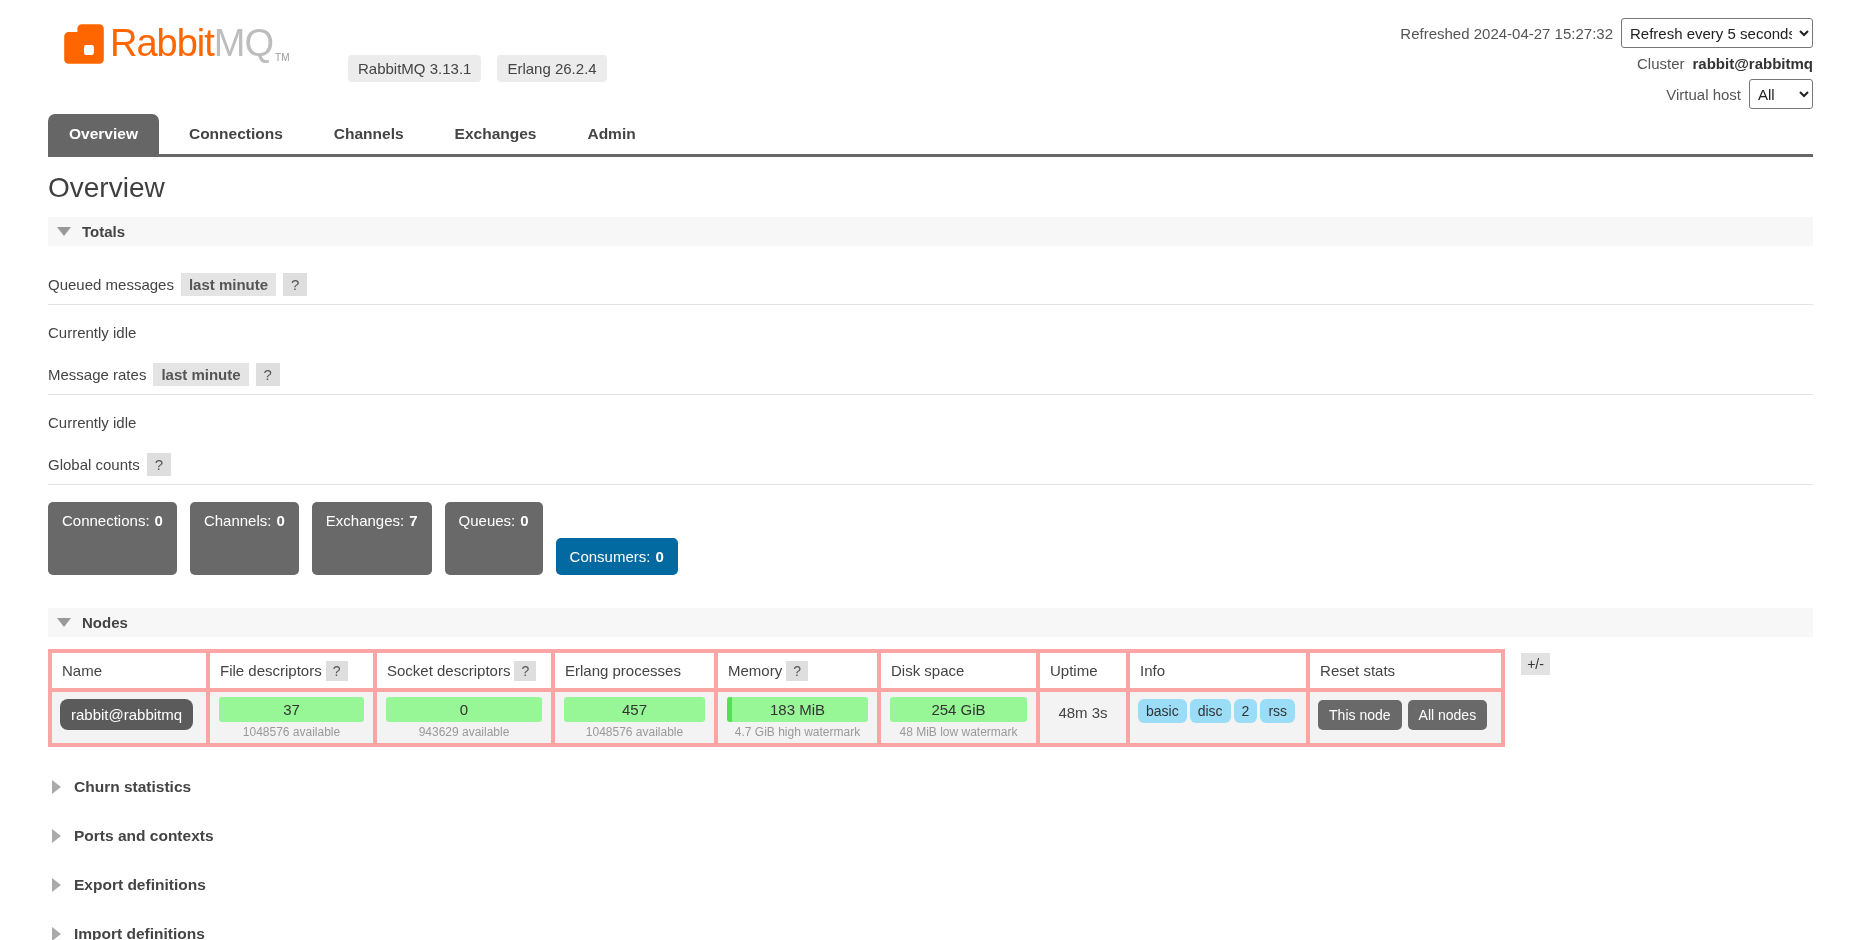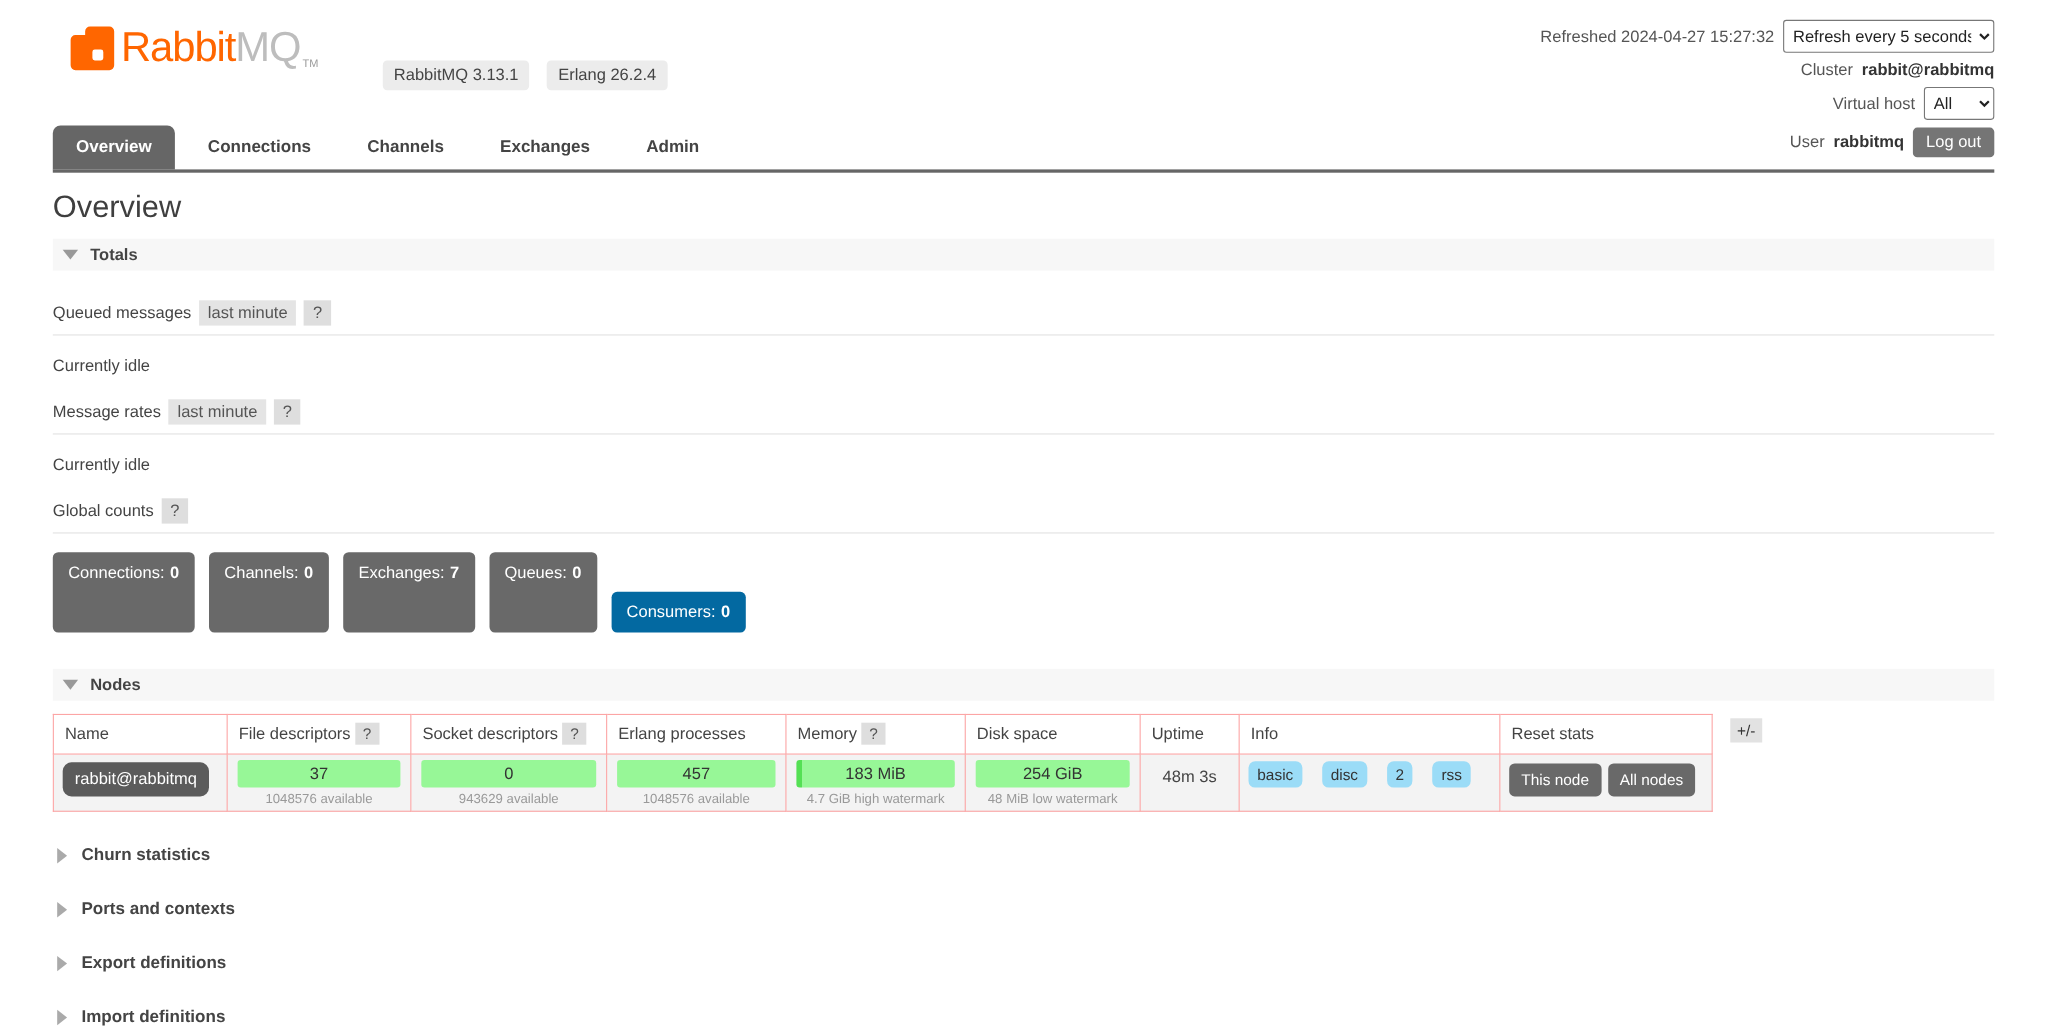--- a/index.html
+++ b/index.html
@@ -36,47 +36,47 @@
 
   
   .section-bar { background:#f7f7f7; padding:6px 9px; font-weight:bold; font-size:15px; color:#444;
     display:flex; align-items:center; gap:11px; cursor:pointer; }
   .tri-down { width:0; height:0; border-left:7px solid transparent; border-right:7px solid transparent; border-top:9px solid #999; }
   .tri-right { width:0; height:0; border-top:7px solid transparent; border-bottom:7px solid transparent; border-left:9px solid #aaa; }
 
   
   .chart-head { margin-top:27px; padding-bottom:8px; border-bottom:1px solid #e2e2e2; font-size:15px;
     display:flex; align-items:center; gap:7px; color:#444; }
-  .chip { background:#e4e4e4; padding:3px 8px; color:#555; cursor:pointer; }
+  .chip { background:#e4e4e4; padding:3px 8px; color:#555; cursor:pointer;font-weight:bold; }
   .help { background:#dedede; padding:3px 8px; color:#555; cursor:pointer; }
   .idle { font-size:15px; margin:19px 0 0; color:#444; }
   .count-row { margin:17px 0 0; display:flex; gap:13px; }
   .count-btn { background:#696969; color:#fff; border-radius:5px; padding:10px 14px; font-size:15px; cursor:pointer; white-space:nowrap; }
   .count-btn b { margin-left:5px; }
   .count-btn.disabled { background:#0369a1; cursor:default;margin-top:36px; }
 
   
   .nodes-bar { margin-top:33px; }
   .nodes-wrap { display:flex; align-items:flex-start; gap:16px; margin-top:12px; }
   table.nodes { border-collapse:collapse; table-layout:fixed; }
-  .nodes th, .nodes td { border:1px solid #fca5a5; }
+  .nodes th, .nodes td { border:4px solid #fca5a5; }
   .nodes th { font-weight:normal; text-align:left; padding:9px 10px; background:#fff; font-size:15px; color:#444; }
   .nodes th .help { font-size:14px; padding:2px 7px; margin-left:4px; }
   .nodes tbody tr { background:#f3f3f3; }
   .col-name{width:158px}.col-fd{width:167px}.col-sd{width:178px}.col-ep{width:163px}
   .col-mem{width:163px}.col-disk{width:159px}.col-up{width:90px}.col-info{width:172px}.col-reset{width:193px}
   .name-td { padding:7px 8px; vertical-align:top; }
   .name-badge { background:#5b5b5b; color:#fff; border-radius:8px; padding:7px 11px; font-size:15px; display:inline-block; cursor:pointer; }
   .bar-td { padding:5px 9px 2px; text-align:center; vertical-align:top; }
   .bar { background:#97f797; border-radius:3px; padding:4px 0; font-size:15px; color:#333; }
   .bar.mem { background:linear-gradient(90deg,#54e054 0 5px,#97f797 5px); }
   .subnote { font-size:12px; color:#999; padding:3px 0 2px; text-align:center; }
   .uptime-td { text-align:center; font-size:15px; vertical-align:top; padding-top:12px; }
   .info-td { padding:10px 8px; vertical-align:top; white-space:nowrap; }
-  .info-chip { background:#9bdcf7; border-radius:6px; padding:4px 8px; margin-right:18px; font-size:14px; color:#333; }
+  .info-chip { background:#9bdcf7; border-radius:6px; padding:4px 8px; margin-right:3px; font-size:14px; color:#333; }
   .reset-td { padding:8px 8px; vertical-align:top; white-space:nowrap; }
   .reset-btn { background:#696969; color:#fff; border:none; border-radius:5px; padding:7px 11px; font-size:14px; margin-right:6px; cursor:pointer; }
   .plusminus { background:#e2e2e2; padding:3px 6px; font-size:14px; margin-top:4px; cursor:pointer; color:#333; }
 
   
   .collapsed { display:flex; align-items:center; gap:13px; font-weight:bold; font-size:15.5px; color:#444;
     margin:31px 0 0 4px; cursor:pointer; }
   .collapsed-list { margin-top:14px; }
   .collapsed + .collapsed { margin-top:31px; }
 
@@ -112,25 +112,20 @@
       </div>
       <div class="hr-row">
         <span>Cluster</span>
         <b>rabbit@rabbitmq</b>
       </div>
       <div class="hr-row">
         <span>Virtual host</span>
         <select class="vhost-select">
           <option>All</option>
         </select>
-      </div>
-      <div class="hr-row">
-        <span>User</span>
-        <b>rabbitmq</b>
-        <button class="logout-btn">Log out</button>
       </div>
     </div>
   </div>
 
   <div class="tabbar">
     <div class="tab active">Overview</div>
     <div class="tab">Connections</div>
     <div class="tab">Channels</div>
     <div class="tab">Exchanges</div>
     <div class="tab">Admin</div>

